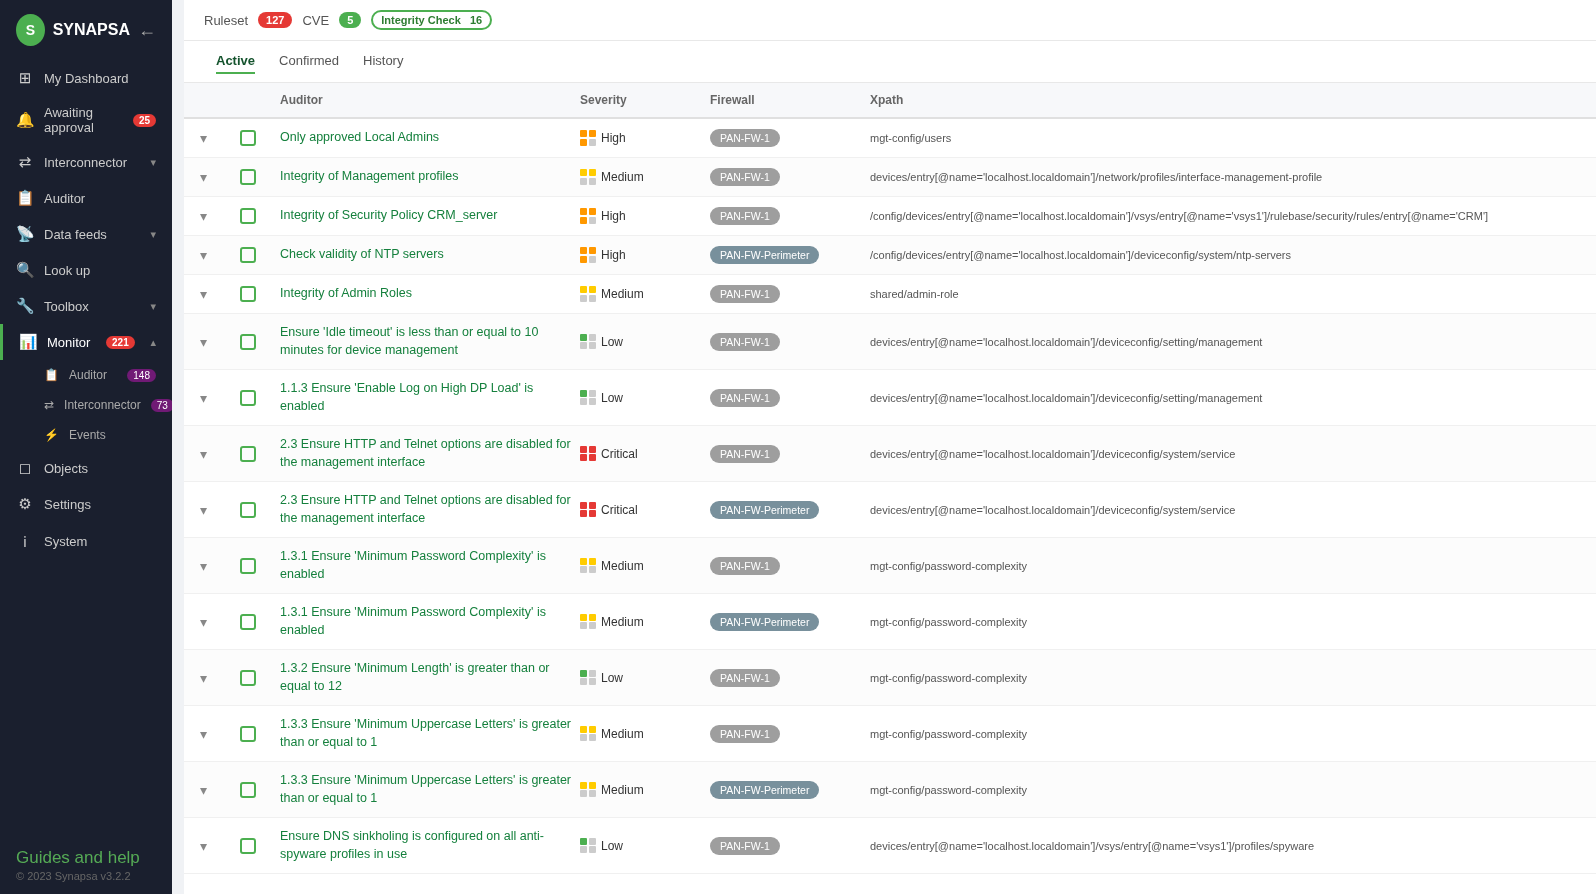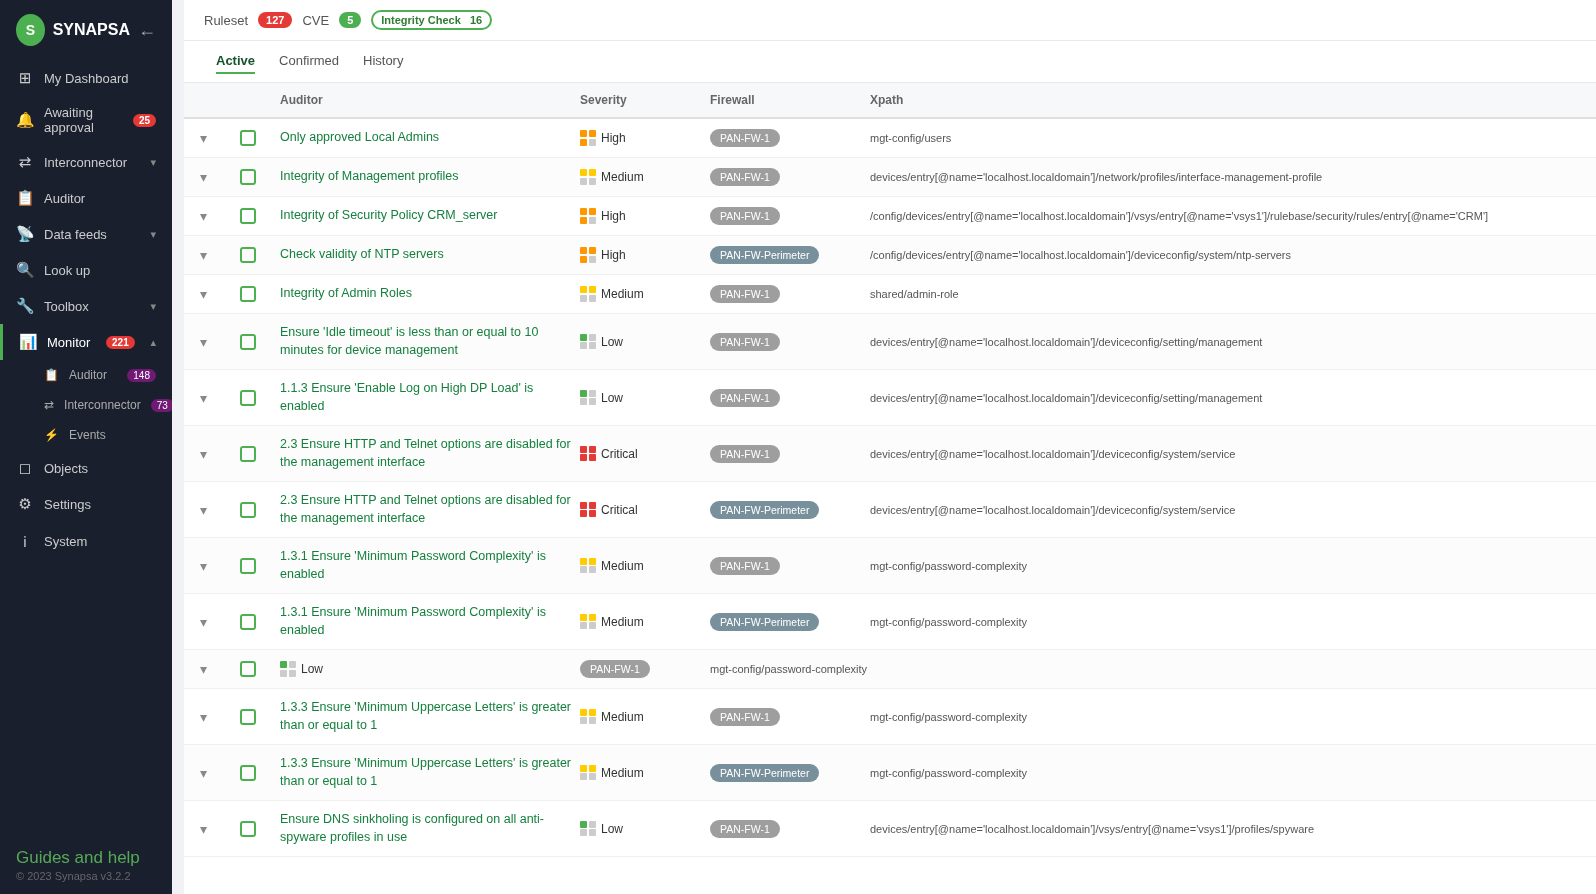--- a/index.html
+++ b/index.html
@@ -552,20 +552,21 @@
       <span>Medium</span>
     </div>
     <div><span class="firewall-badge perimeter">PAN-FW-Perimeter</span></div>
     <div class="xpath-text" title="mgt-config/password-complexity">mgt-config/password-complexity</div>
   </div>
         <div class="table-row alt">
     <div class="chevron-cell">▾</div>
     <div>
             <div class="checkbox"></div>
           </div>
+    <div class="auditor-text">1.3.2 Ensure 'Minimum Length' is greater than or equal to 12</div>
     <div class="severity-badge">
       <div class="severity-icon sev-low">
         <div class="sq"></div>
               <div class="sq"></div>
               <div class="sq"></div>
               <div class="sq"></div>
       </div>
       <span>Low</span>
     </div>
     <div><span class="firewall-badge ">PAN-FW-1</span></div>

